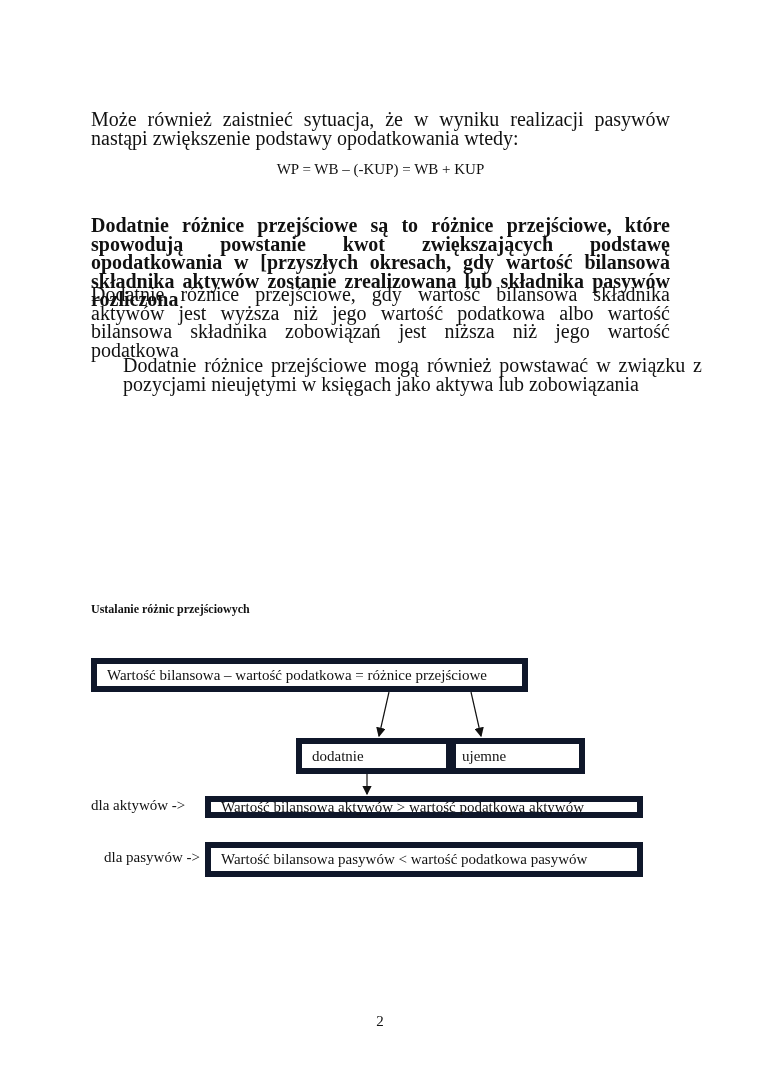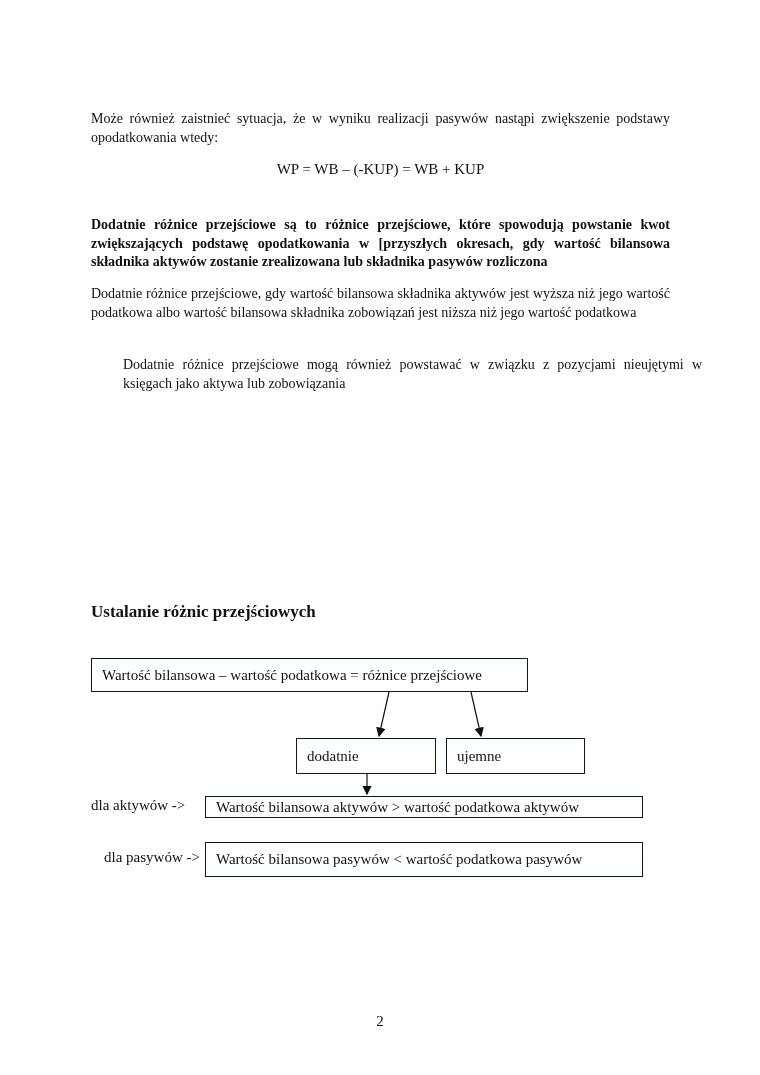--- a/index.html
+++ b/index.html
@@ -1,43 +1,43 @@
 <!DOCTYPE html>
 <html><head>
 <meta charset="utf-8">
 <style>
   html, body { margin:0; padding:0; background:#fff; }
   body { width:760px; height:1075px; position:relative; overflow:hidden;
          font-family:"Liberation Serif","DejaVu Serif",serif; color:#111; }
-  .p { position:absolute; left:91px; width:579px; font-size:14px; line-height:18.5px;
+  .p { position:absolute; left:91px; width:579px; font-size:20px; line-height:18.5px;
        text-align:justify; }
   .formula { position:absolute; left:91px; width:579px; top:161px; text-align:center; font-size:15px; }
-  .heading { position:absolute; left:91px; top:602px; font-size:17px; font-weight:bold; }
-  .box { position:absolute; border:1px solid #0f172a; font-size:15px; box-sizing:border-box;
+  .heading { position:absolute; left:91px; top:602px; font-size:12px; font-weight:bold; }
+  .box { position:absolute; border:6px solid #0f172a; font-size:15px; box-sizing:border-box;
          display:flex; align-items:center; padding-left:10px; }
   .label { position:absolute; font-size:15px; }
   .pagenum { position:absolute; top:1013px; left:0; width:760px; text-align:center; font-size:15px; }
   svg.arrows { position:absolute; left:0; top:0; }
 </style>
 </head>
 <body>
 
 <div class="p" style="top:110px;">Może również zaistnieć sytuacja, że w wyniku realizacji pasywów nastąpi zwiększenie podstawy opodatkowania wtedy:</div>
 <div class="formula">WP = WB – (-KUP) = WB + KUP</div>
 <div class="p" style="top:216px;font-weight:bold;">Dodatnie różnice przejściowe są to różnice przejściowe, które spowodują powstanie kwot zwiększających podstawę opodatkowania  w [przyszłych okresach, gdy wartość bilansowa składnika aktywów zostanie zrealizowana lub składnika pasywów rozliczona</div>
 <div class="p" style="top:285px;">Dodatnie różnice przejściowe, gdy wartość bilansowa składnika aktywów jest wyższa niż jego wartość podatkowa albo wartość bilansowa składnika zobowiązań jest niższa niż jego wartość podatkowa</div>
 <div class="p" style="top:356px;margin-left:32px;">Dodatnie różnice przejściowe mogą również powstawać  w związku z pozycjami nieujętymi w księgach jako aktywa lub zobowiązania</div>
 
 <div class="heading">Ustalanie różnic przejściowych</div>
 
 <div class="box" style="left:91px; top:658px; width:437px; height:34px;">
   <span>Wartość bilansowa – wartość podatkowa = różnice przejściowe</span>
 </div>
 
-<div class="box" style="left:296px; top:738px; width:140px; height:36px;">
+<div class="box" style="left:296px; top:738px; width:160px; height:36px;">
   <span>dodatnie</span>
 </div>
 
 <div class="box" style="left:446px; top:738px; width:139px; height:36px;">
   <span>ujemne</span>
 </div>
 
 <div class="label" style="left:91px; top:797px;">dla aktywów -&gt;</div>
 <div class="box" style="left:205px; top:796px; width:438px; height:22px;">
   <span>Wartość bilansowa aktywów &gt; wartość podatkowa aktywów</span>

